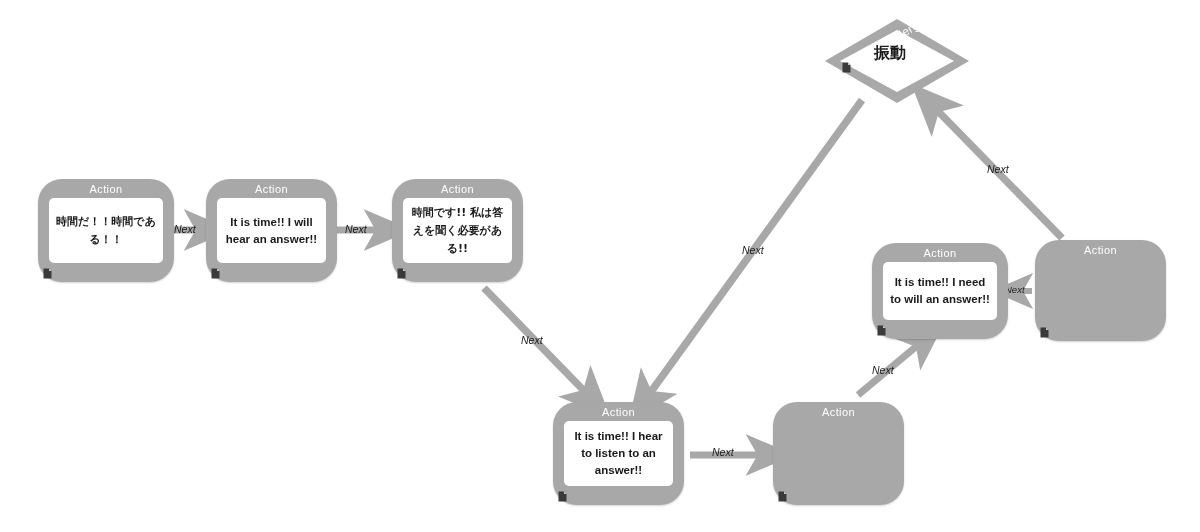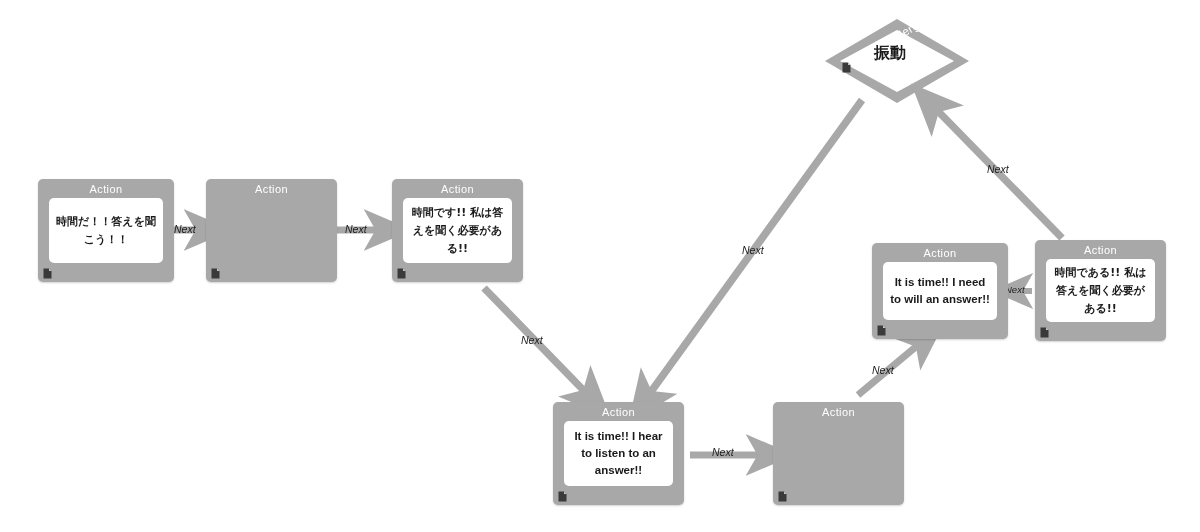--- a/index.html
+++ b/index.html
@@ -15,21 +15,21 @@
     width: 1200px;
     height: 532px;
     background: #ffffff;
     overflow: hidden;
   }
 
   
   .node {
     position: absolute;
     background: #a8a8a8;
-    border-radius: 5px;
+    border-radius: 24px;
     box-sizing: border-box;
     box-shadow: 0 1px 2px rgba(0,0,0,0.18);
   }
   .node-title {
     position: absolute;
     top: 3px;
     left: 0;
     right: 0;
     text-align: center;
     color: #ffffff;
@@ -165,30 +165,33 @@
   <div class="edge-label" style="left:521px; top:334px;">Next</div>
   <div class="edge-label" style="left:742px; top:244px;">Next</div>
   <div class="edge-label" style="left:712px; top:446px;">Next</div>
   <div class="edge-label" style="left:872px; top:364px;">Next</div>
   <div class="edge-label tiny" style="left:1005px; top:284px;">Next</div>
   <div class="edge-label" style="left:987px; top:163px;">Next</div>
 
   <div class="node" style="left:38px; top:179px; width:136px; height:103px;">
     <div class="node-title">Action</div>
     <div class="node-body">
-      <div class="node-text jp">時間だ！！答えを聞こう！！</div>
+      <div class="node-text jp">時間だ！！時間である！！</div>
     </div>
     <svg class="doc-icon" viewBox="0 0 9 11">
       <path d="M0.5,0.5 H6 L8.5,3 V10.5 H0.5 Z" fill="#3a3a3a"></path>
       <path d="M6,0.5 V3 H8.5" fill="#cccccc"></path>
     </svg>
   </div>
 
   <div class="node" style="left:206px; top:179px; width:131px; height:103px;">
     <div class="node-title">Action</div>
+    <div class="node-body">
+      <div class="node-text">It is time!! I will hear an answer!!</div>
+    </div>
     <svg class="doc-icon" viewBox="0 0 9 11">
       <path d="M0.5,0.5 H6 L8.5,3 V10.5 H0.5 Z" fill="#3a3a3a"></path>
       <path d="M6,0.5 V3 H8.5" fill="#cccccc"></path>
     </svg>
   </div>
 
   <div class="node" style="left:392px; top:179px; width:131px; height:103px;">
     <div class="node-title">Action</div>
     <div class="node-body">
       <div class="node-text jp">時間です!! 私は答えを聞く必要がある!!</div>
@@ -236,22 +239,19 @@
       <div class="node-text">It is time!! I need to will an answer!!</div>
     </div>
     <svg class="doc-icon" viewBox="0 0 9 11">
       <path d="M0.5,0.5 H6 L8.5,3 V10.5 H0.5 Z" fill="#3a3a3a"></path>
       <path d="M6,0.5 V3 H8.5" fill="#cccccc"></path>
     </svg>
   </div>
 
   <div class="node" style="left:1035px; top:240px; width:131px; height:101px;">
     <div class="node-title">Action</div>
-    <div class="node-body">
-      <div class="node-text jp">時間である!! 私は答えを聞く必要がある!!</div>
-    </div>
     <svg class="doc-icon" viewBox="0 0 9 11">
       <path d="M0.5,0.5 H6 L8.5,3 V10.5 H0.5 Z" fill="#3a3a3a"></path>
       <path d="M6,0.5 V3 H8.5" fill="#cccccc"></path>
     </svg>
   </div>
 
 </div>
 
 </body></html>

